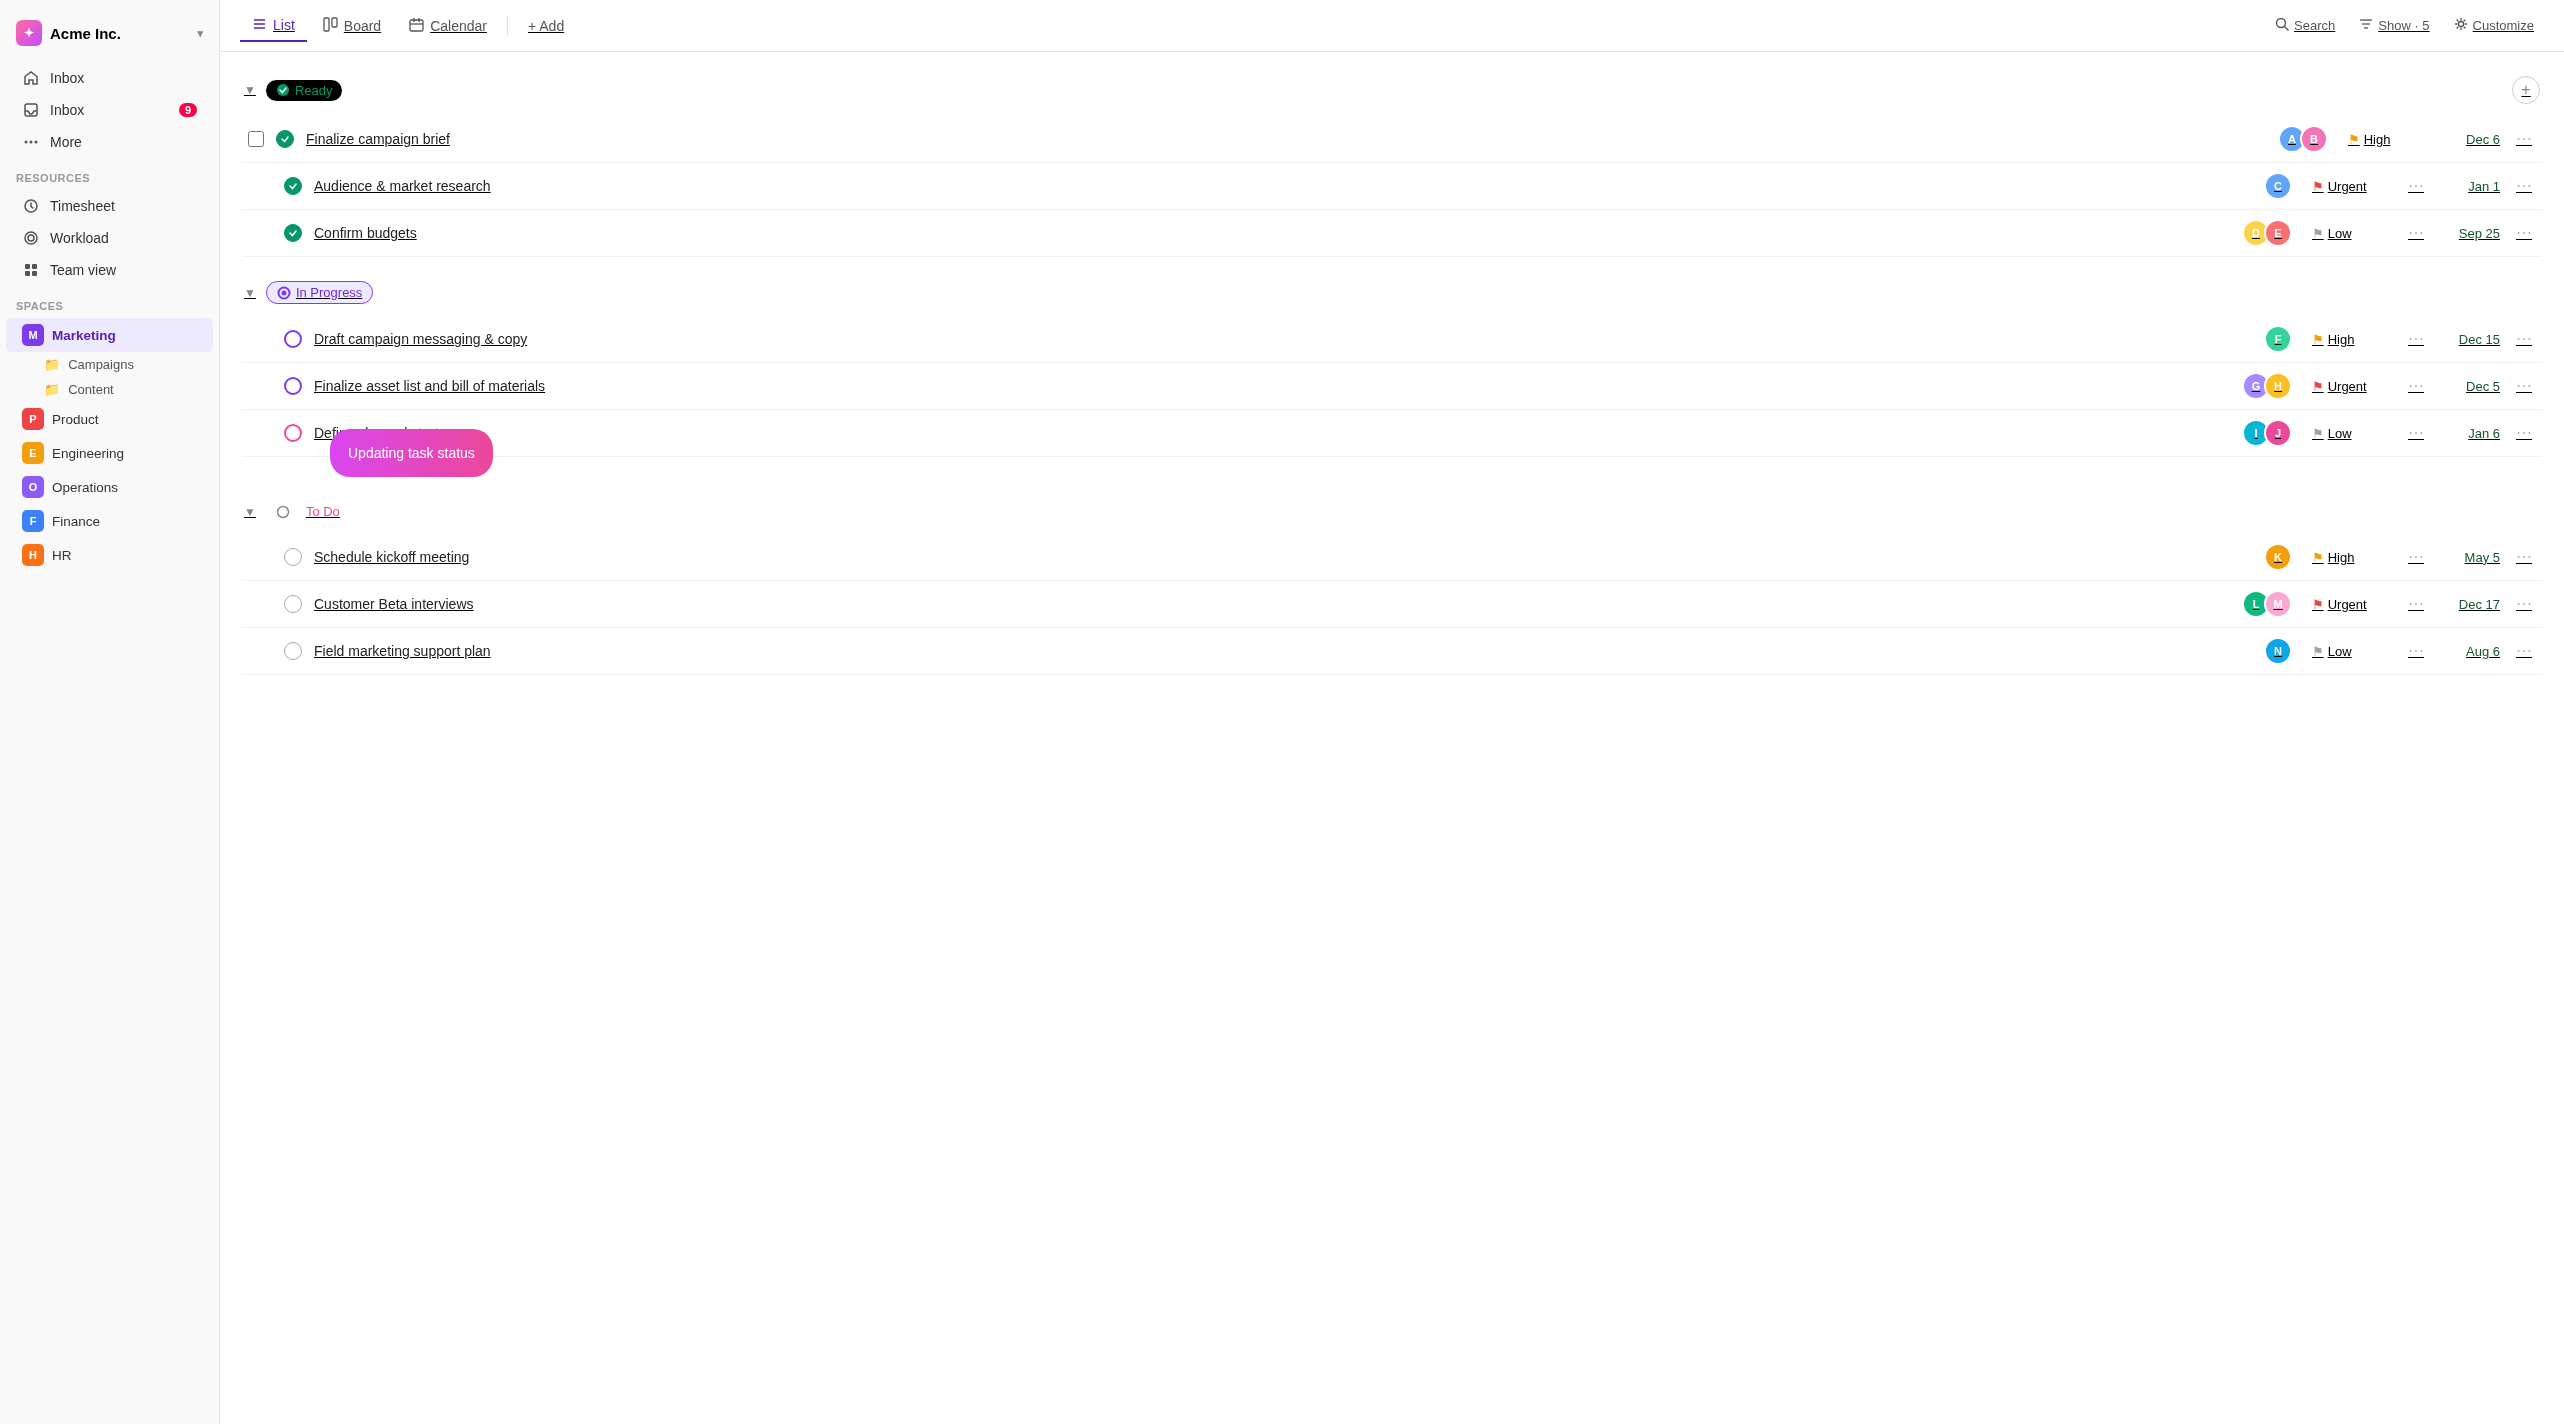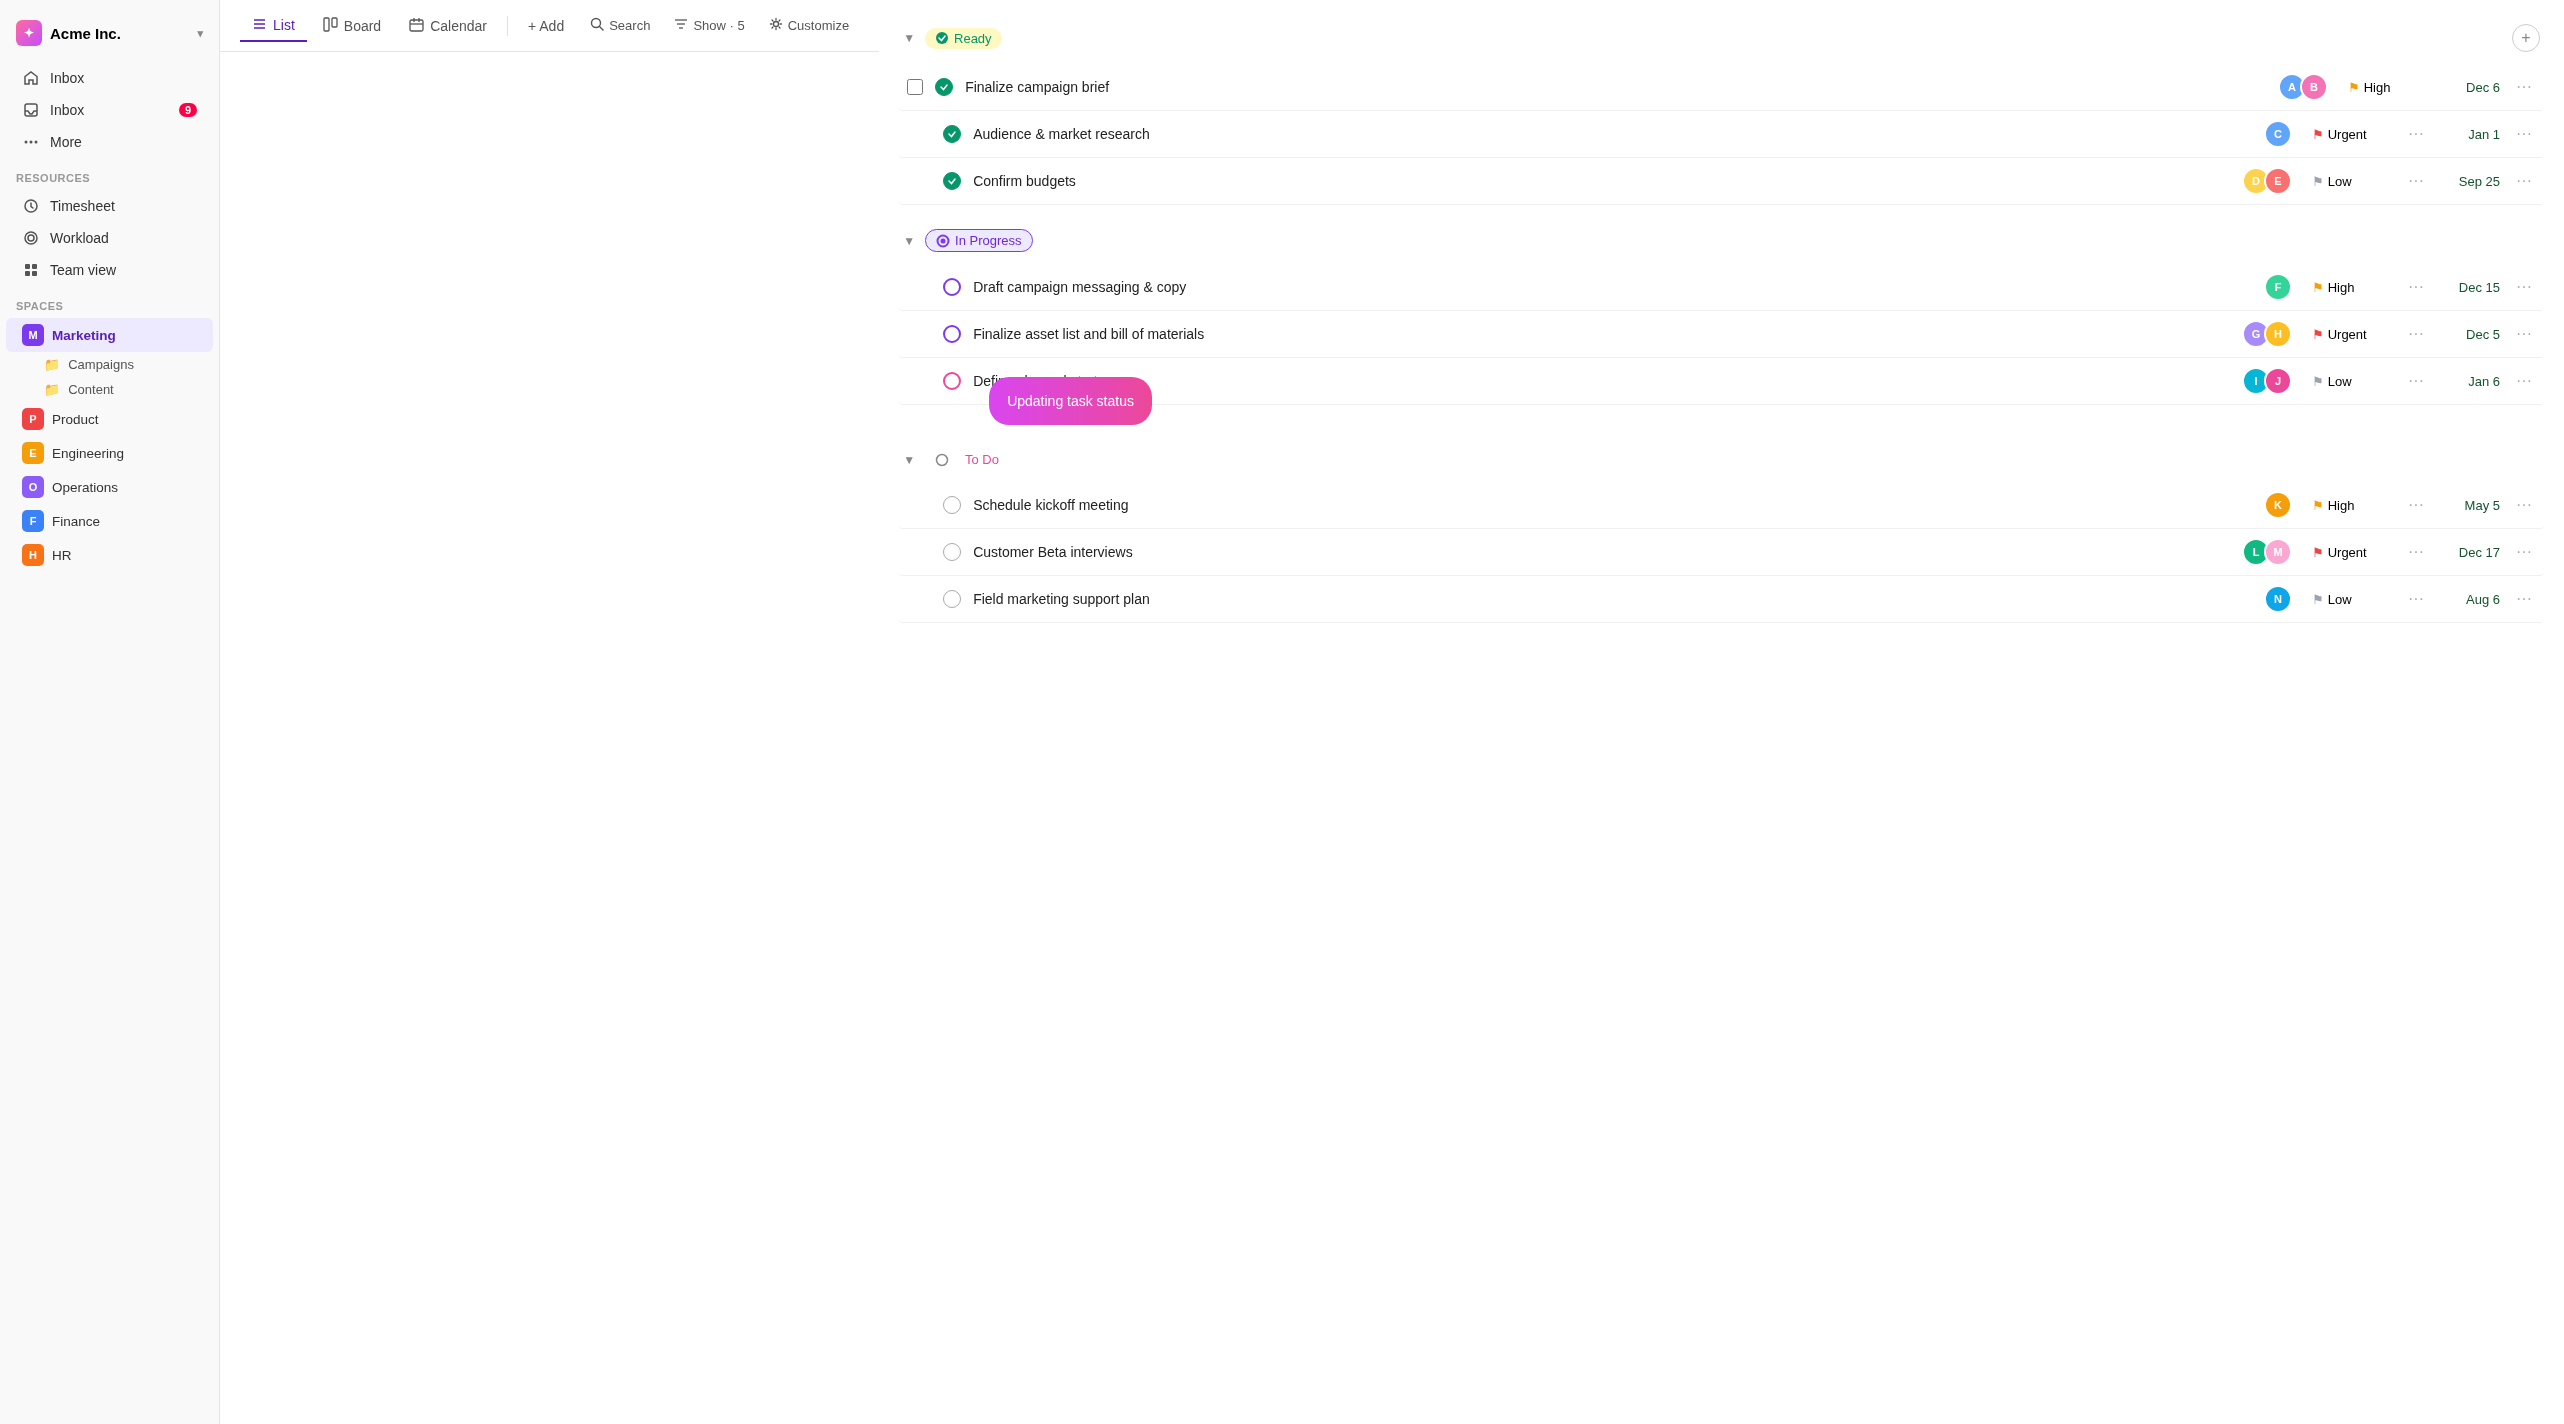--- a/index.html
+++ b/index.html
@@ -67,21 +67,21 @@
     }
 
     .sidebar-sub-item {
       display: flex; align-items: center; gap: 8px;
       padding: 5px 16px 5px 38px; cursor: pointer; border-radius: 6px; margin: 0 6px;
       font-size: 13px; color: #555;
     }
     .folder-icon { color: #888; font-size: 13px; }
 
     
-    #main { flex: 1; display: flex; flex-direction: row; overflow: hidden; }
+    #main { flex: 1; display: flex; flex-direction: column; overflow: hidden; text-decoration: underline; }
 
     
     #topbar {
       display: flex; align-items: center; gap: 4px;
       padding: 0 20px; height: 52px;
       border-bottom: 1px solid #e5e5e5;
       background: #fff;
     }
     .topbar-tab {
       display: flex; align-items: center; gap: 6px;
@@ -103,21 +103,21 @@
     
     .group-header {
       display: flex; align-items: center; gap: 8px;
       padding: 8px 4px; margin-bottom: 4px; cursor: pointer;
     }
     .group-chevron { color: #888; font-size: 12px; margin-right: 2px; }
     .group-badge {
       display: inline-flex; align-items: center; gap: 5px;
       padding: 3px 10px; border-radius: 12px; font-size: 13px; font-weight: 500;
     }
-    .badge-ready { background: #fef9c3; color: #059669; }
+    .badge-ready { background: #000000; color: #059669; }
     .badge-inprogress { background: #ede9fe; color: #6d28d9; border: 1.5px solid #7c3aed; }
     .badge-todo { color: #ec4899; background: transparent; gap: 16px; }
 
     .group-add-btn { margin-left: auto; width: 28px; height: 28px; border-radius: 50%; border: 1.5px solid #ccc; display: flex; align-items: center; justify-content: center; color: #888; cursor: pointer; font-size: 16px; }
 
     
     .task-row {
       display: flex; align-items: center;
       padding: 9px 8px; border-bottom: 1px solid #f0f0f0;
       gap: 12px; border-radius: 4px;

